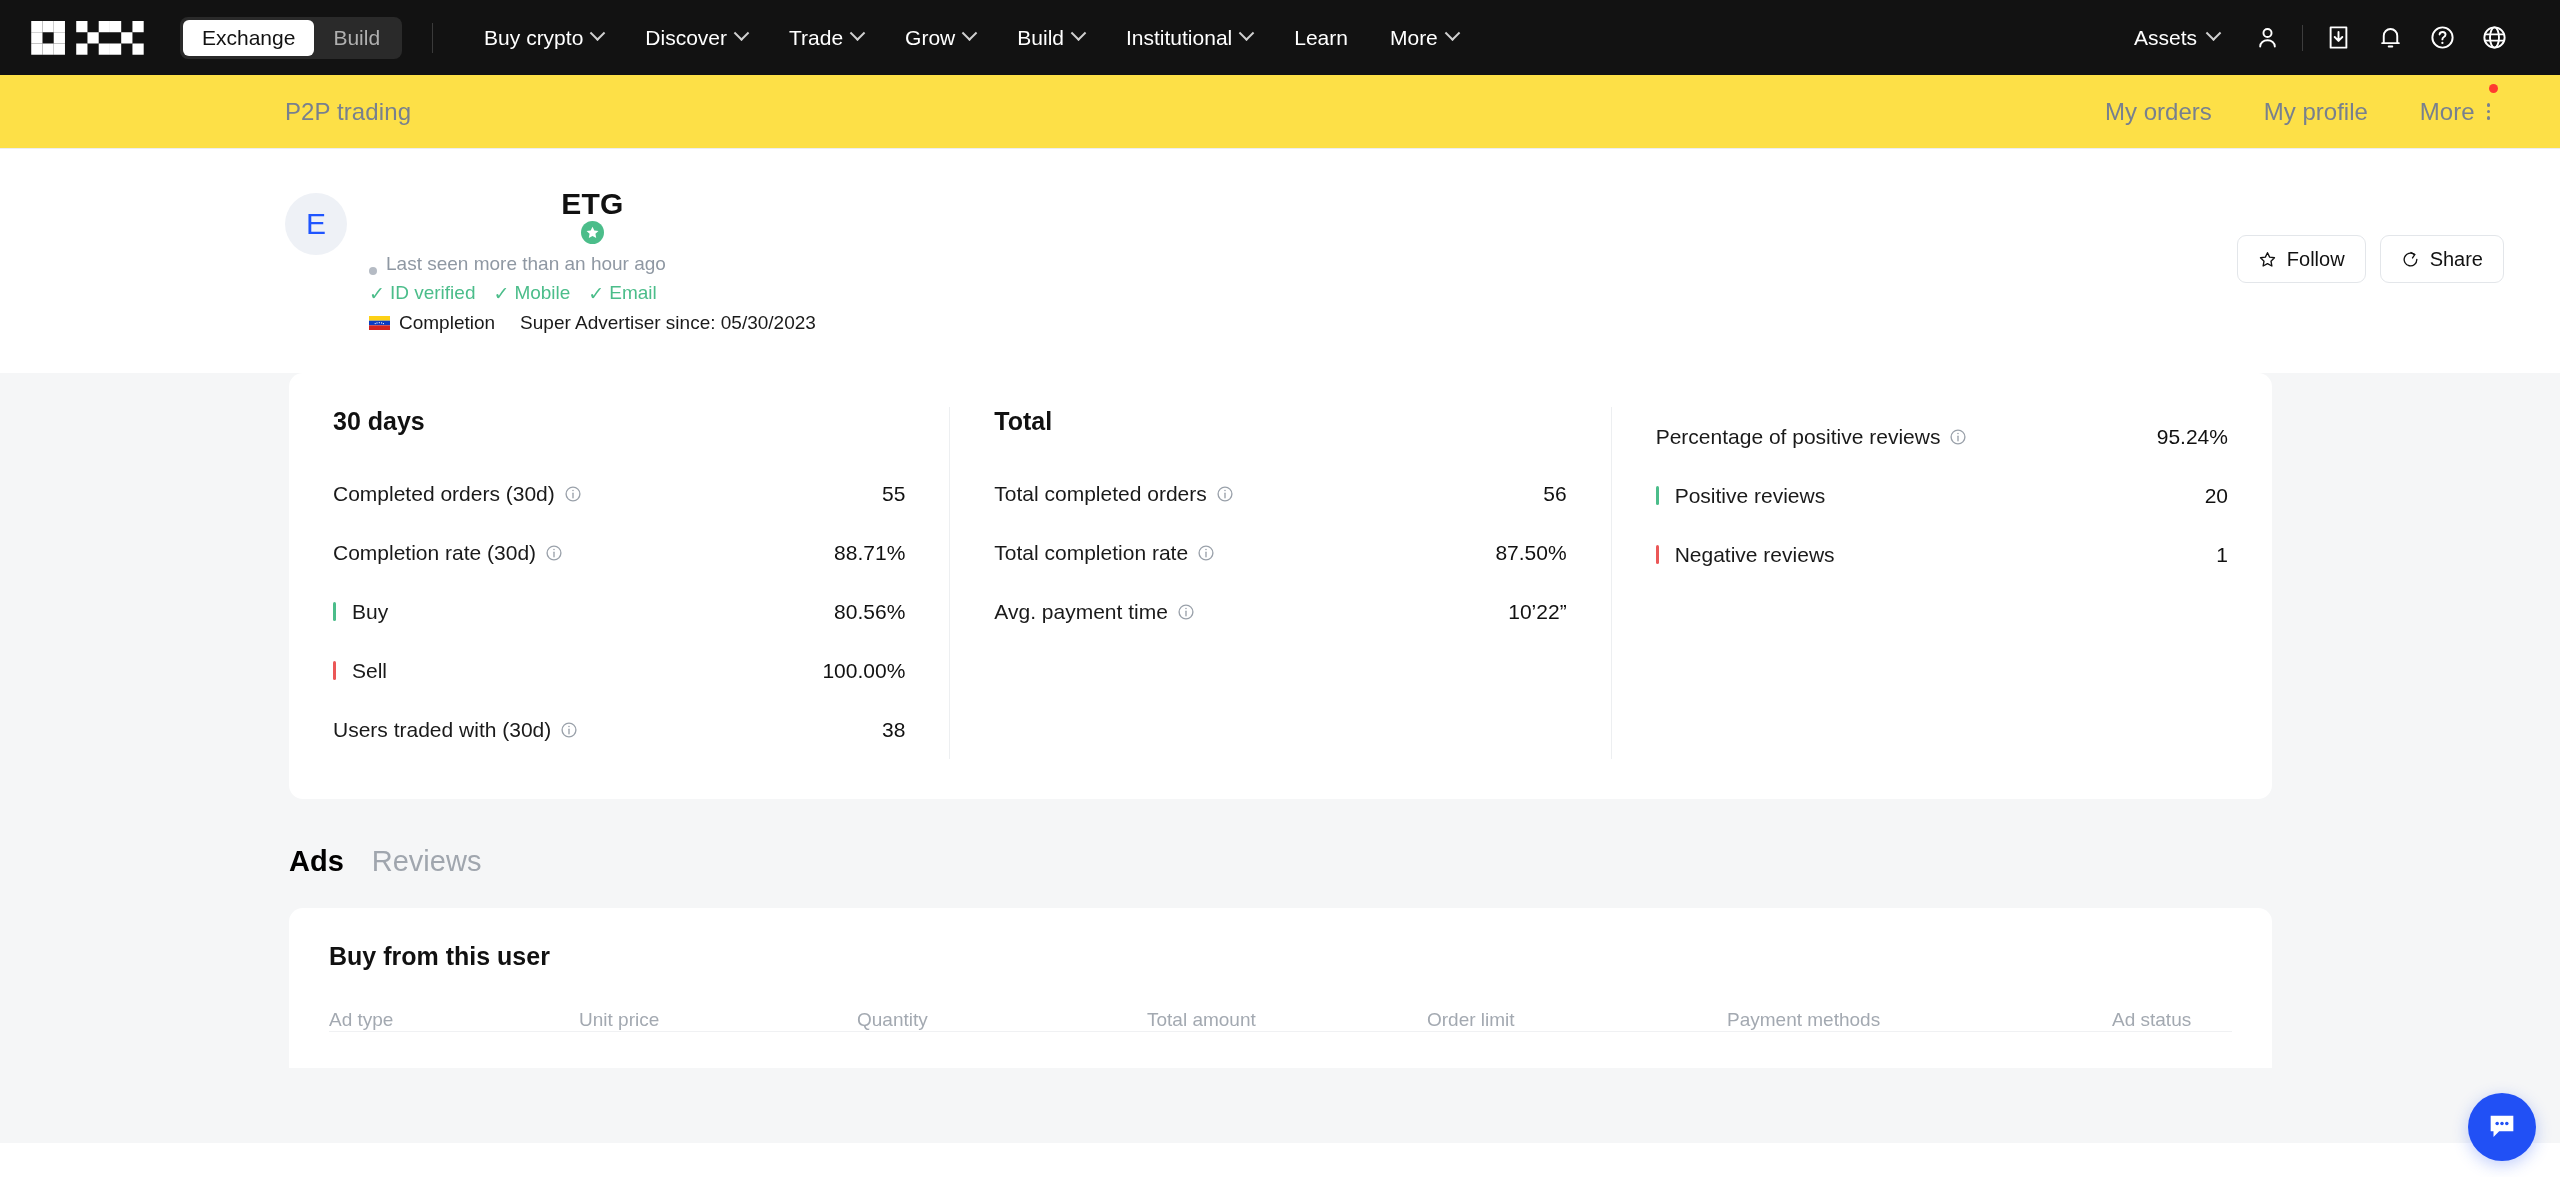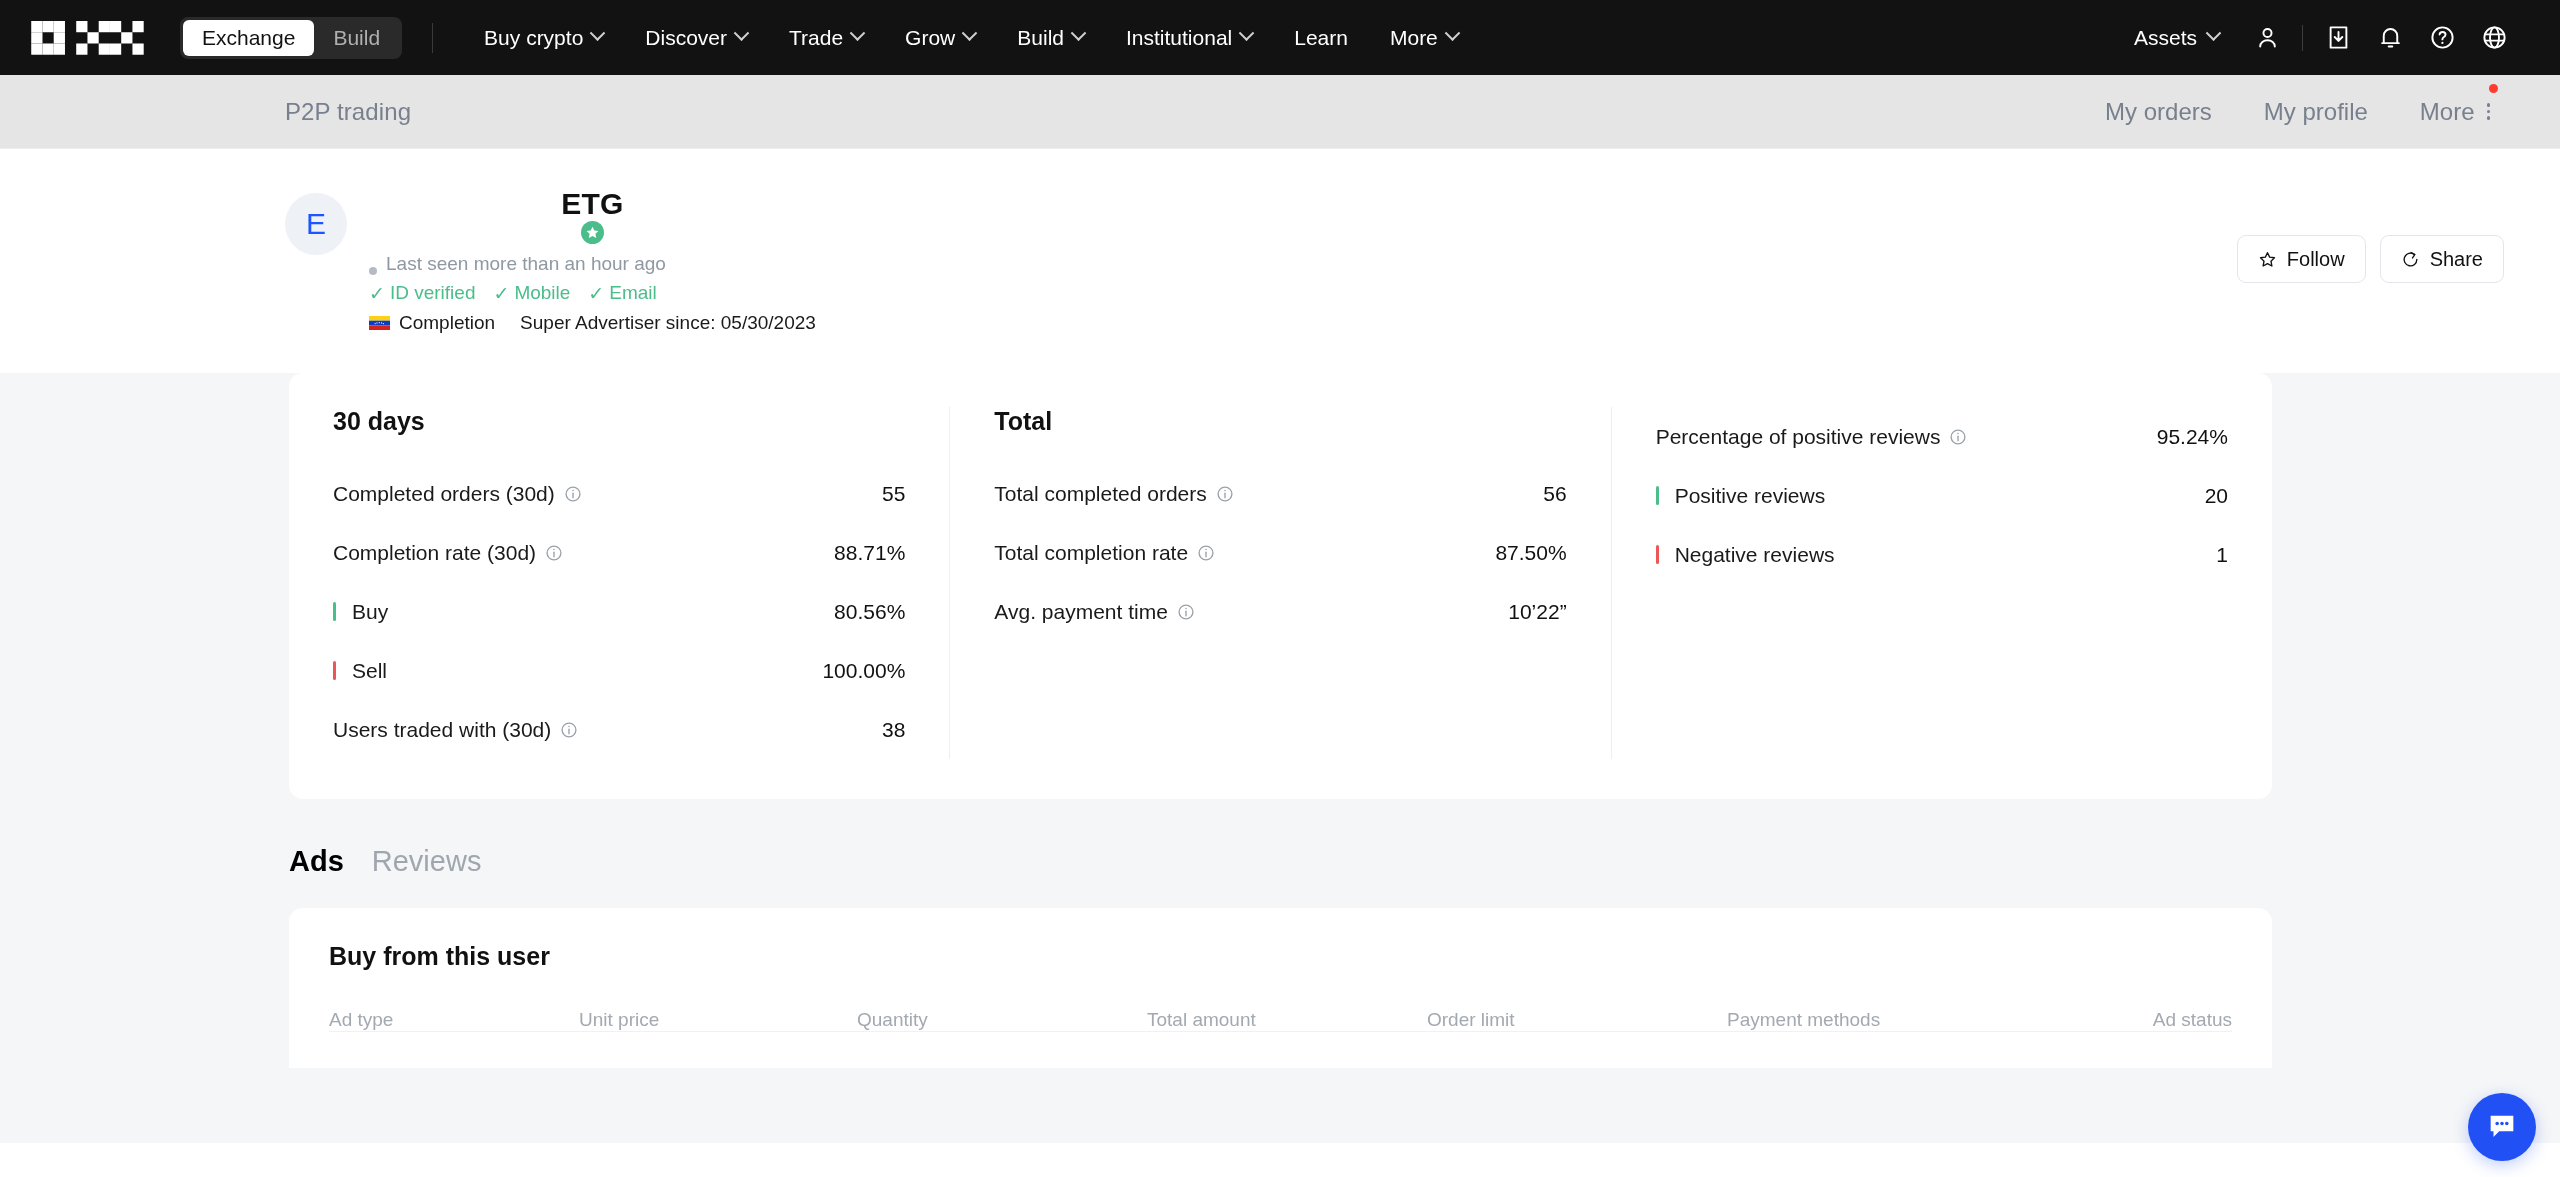--- a/index.html
+++ b/index.html
@@ -107,21 +107,21 @@
     justify-content: center;
     cursor: pointer;
     flex: none;
   }
   .icon-btn svg { display: block; }
   .vdiv2 { width:1px; height:26px; background:#3d3d3d; margin:0 9px; flex:none; }
 
   
   .subheader {
     height: 74px;
-    background: #e5e5e5;
+    background: #fde047;
     border-bottom: 1px solid #eceef1;
     display: flex;
     align-items: center;
     padding: 0 56px 0 285px;
     position: relative;
   }
   .p2p-title {
     font-size: 24px;
     color: #78808e;
     letter-spacing: .1px;
@@ -287,21 +287,21 @@
     color: #a3a9b1;
     padding-bottom: 0;
     border-bottom: 1px solid #f0f1f3;
   }
   .ads-head .c1 { width: 250px; }
   .ads-head .c2 { width: 278px; }
   .ads-head .c3 { width: 290px; }
   .ads-head .c4 { width: 280px; }
   .ads-head .c5 { width: 300px; }
   .ads-head .c6 { flex: 1; }
-  .ads-head .c7 { width: 120px; text-align: right; }
+  .ads-head .c7 { width: 120px; text-align: left; }
 
   
   .chat-fab {
     position: fixed;
     right: 24px;
     bottom: 16px;
     width: 68px; height: 68px;
     border-radius: 50%;
     background: #2150f5;
     display: flex; align-items:center; justify-content:center;

